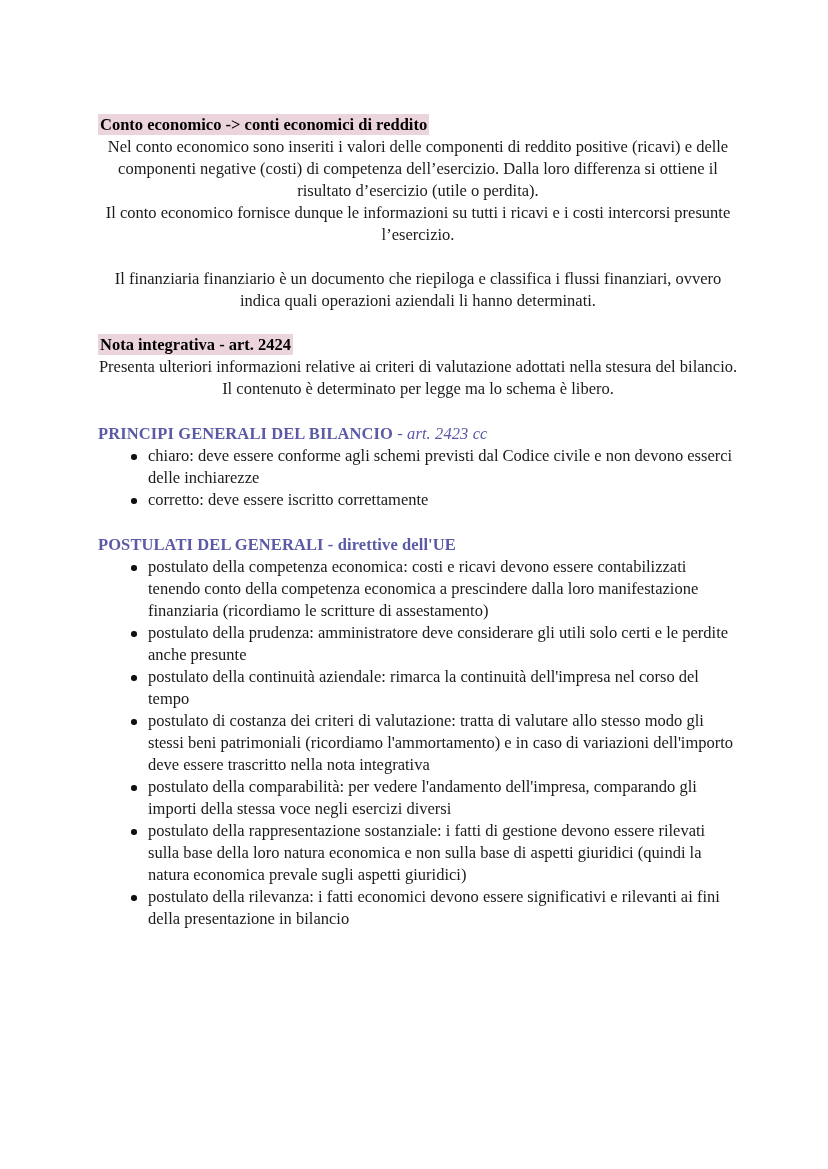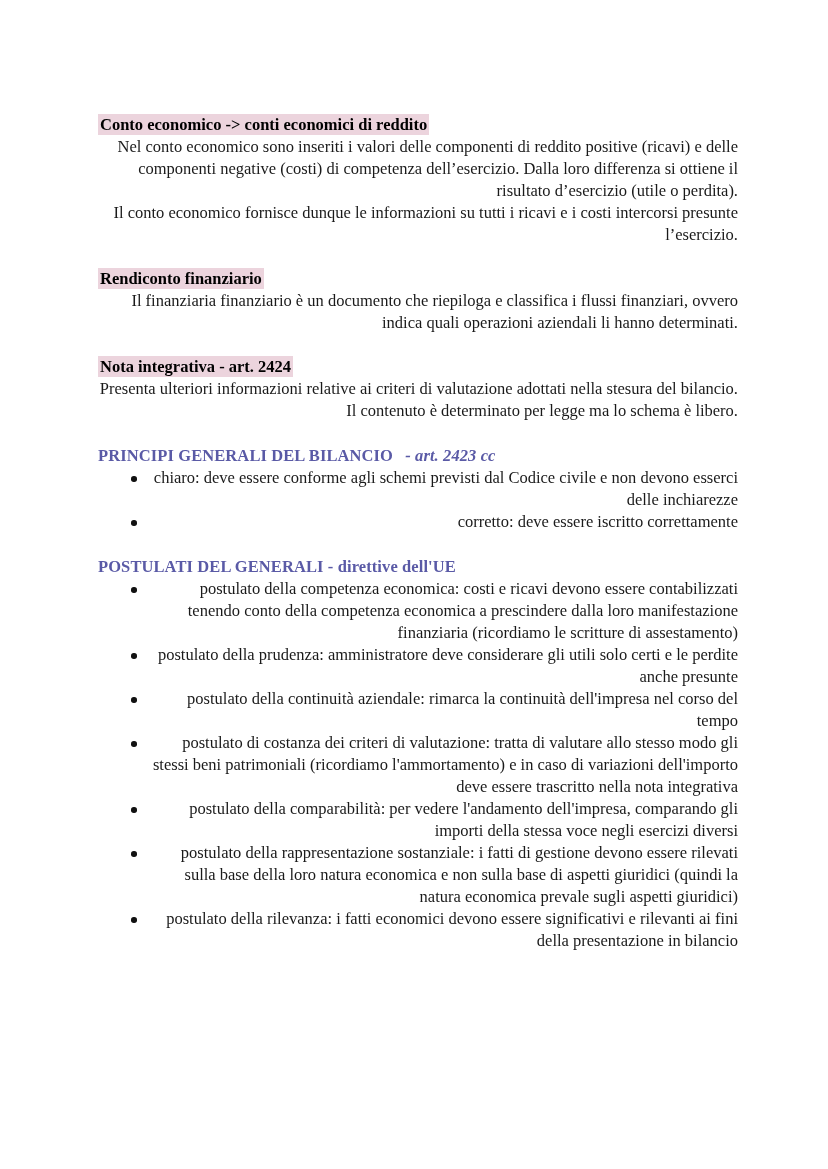--- a/index.html
+++ b/index.html
@@ -31,21 +31,21 @@
 
   .doc-body {
     width: 640px;
   }
 
   
   .para {
     font-size: 16.5px;
     line-height: 22px;
     margin: 0;
-    text-align: right;
+    text-align: center;
     color: #1a1a1a;
   }
 
   
   .hl-heading {
     font-size: 16.5px;
     line-height: 22px;
     font-weight: bold;
     margin: 0;
     color: #000000;
@@ -61,38 +61,36 @@
   .blue-heading {
     font-size: 16.5px;
     line-height: 22px;
     font-weight: bold;
     margin: 0;
     color: #5a5aa6;
     letter-spacing: 0.1px;
   }
   .blue-heading .em {
     font-style: italic;
-    font-weight: bold;
-    margin-left: 8px;
+    font-weight: normal;
   }
 
   
   ul.bullets {
     margin: 0;
     padding: 0 0 0 50px;
     list-style: none;
   }
   ul.bullets > li {
     position: relative;
     font-size: 16.5px;
     line-height: 22px;
     padding-left: 0;
     margin: 0;
     color: #1a1a1a;
-    text-align: right;
   }
   ul.bullets > li::before {
     content: "";
     position: absolute;
     left: -17px;
     top: 9px;
     width: 5.5px;
     height: 5.5px;
     border-radius: 50%;
     background: #111111;
@@ -105,21 +103,20 @@
 
 <div class="page">
   <div class="doc-body">
 
     <h2 class="hl-heading"><span class="hl">Conto economico -&gt; conti economici di reddito</span></h2>
     <p class="para">Nel conto economico sono inseriti i valori delle componenti di reddito positive (ricavi) e delle componenti negative (costi) di competenza dell’esercizio. Dalla loro differenza si ottiene il risultato d’esercizio (utile o perdita).</p>
     <p class="para">Il conto economico fornisce dunque le informazioni su tutti i ricavi e i costi intercorsi presunte l’esercizio.</p>
 
     <div class="gap-md"></div>
 
-    <h2 class="hl-heading"><span class="hl">Rendiconto finanziario</span></h2>
     <p class="para">Il finanziaria finanziario è un documento che riepiloga e classifica i flussi finanziari, ovvero indica quali operazioni aziendali li hanno determinati.</p>
 
     <div class="gap-md"></div>
 
     <h2 class="hl-heading"><span class="hl">Nota integrativa - art. 2424</span></h2>
     <p class="para">Presenta ulteriori informazioni relative ai criteri di valutazione adottati nella stesura del bilancio. Il contenuto è determinato per legge ma lo schema è libero.</p>
 
     <div class="gap-lg"></div>
 
     <h2 class="blue-heading"><span>PRINCIPI GENERALI DEL BILANCIO</span><span class="em"> - art. 2423 cc</span></h2>

